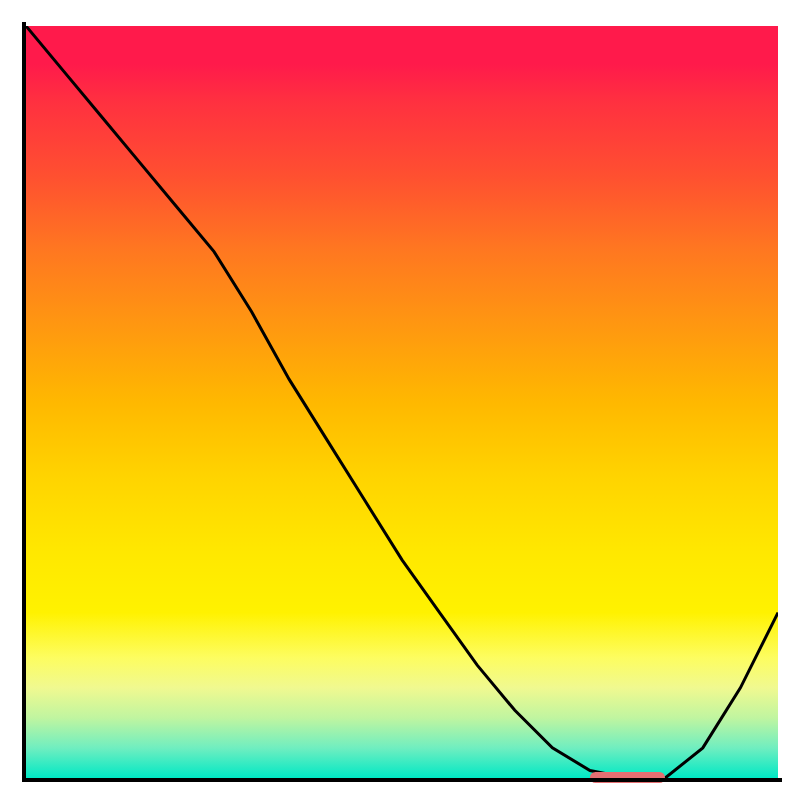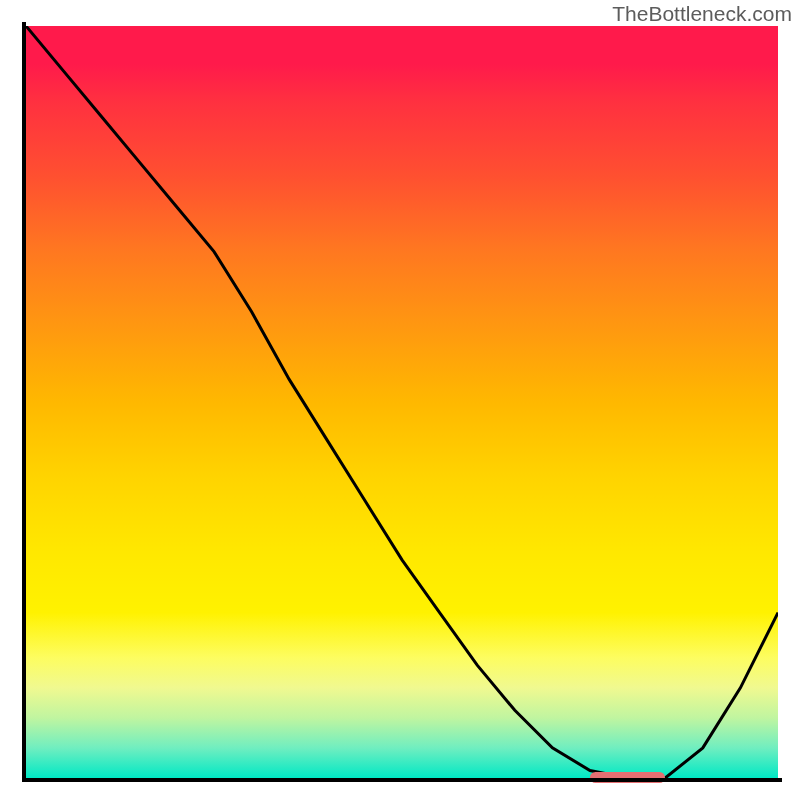--- a/index.html
+++ b/index.html
@@ -81,14 +81,13 @@
 
   <svg class="overlay-svg" viewBox="0 0 752 752" preserveAspectRatio="none">
     <path id="curve-path" d="M0.0 0.0 L37.6 45.1 L75.2 90.2 L112.8 135.4 L150.4 180.5 L188.0 225.6 L225.6 285.8 L263.2 353.4 L300.8 413.6 L338.4 473.8 L376.0 533.9 L413.6 586.6 L451.2 639.2 L488.8 684.3 L526.4 721.9 L564.0 744.5 L601.6 752.0 L639.2 752.0 L676.8 721.9 L714.4 661.8 L752.0 586.6" fill="none" stroke="#000" stroke-width="3"></path>
   </svg>
 
   <div id="marker" class="marker" style="left: 590px; width: 75.2px; top: 772px; background: rgb(228, 111, 114);"></div>
 
   <div class="axis-left"></div>
   <div class="axis-bottom"></div>
 
-  <div class="watermark">TheBottleneck.com</div>
 </div>
 
 </body></html>

